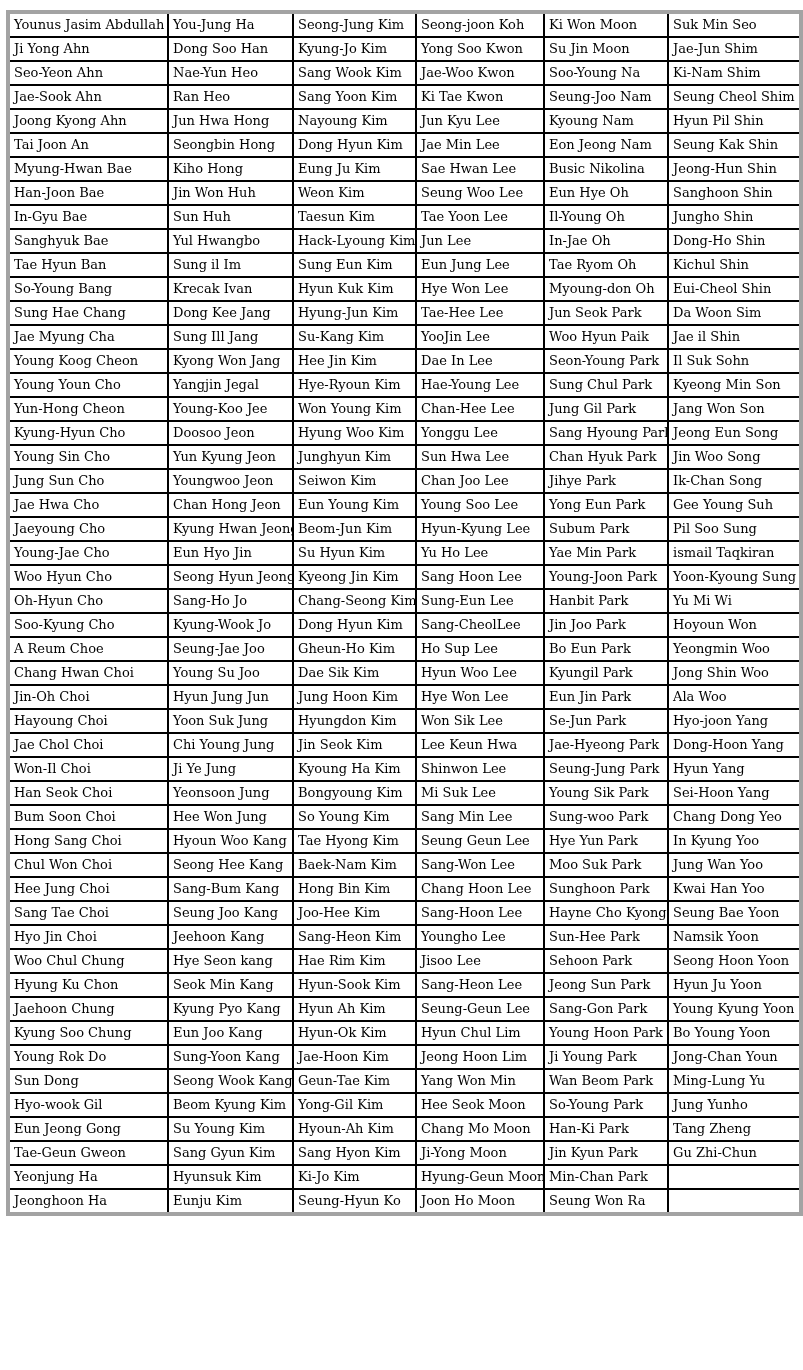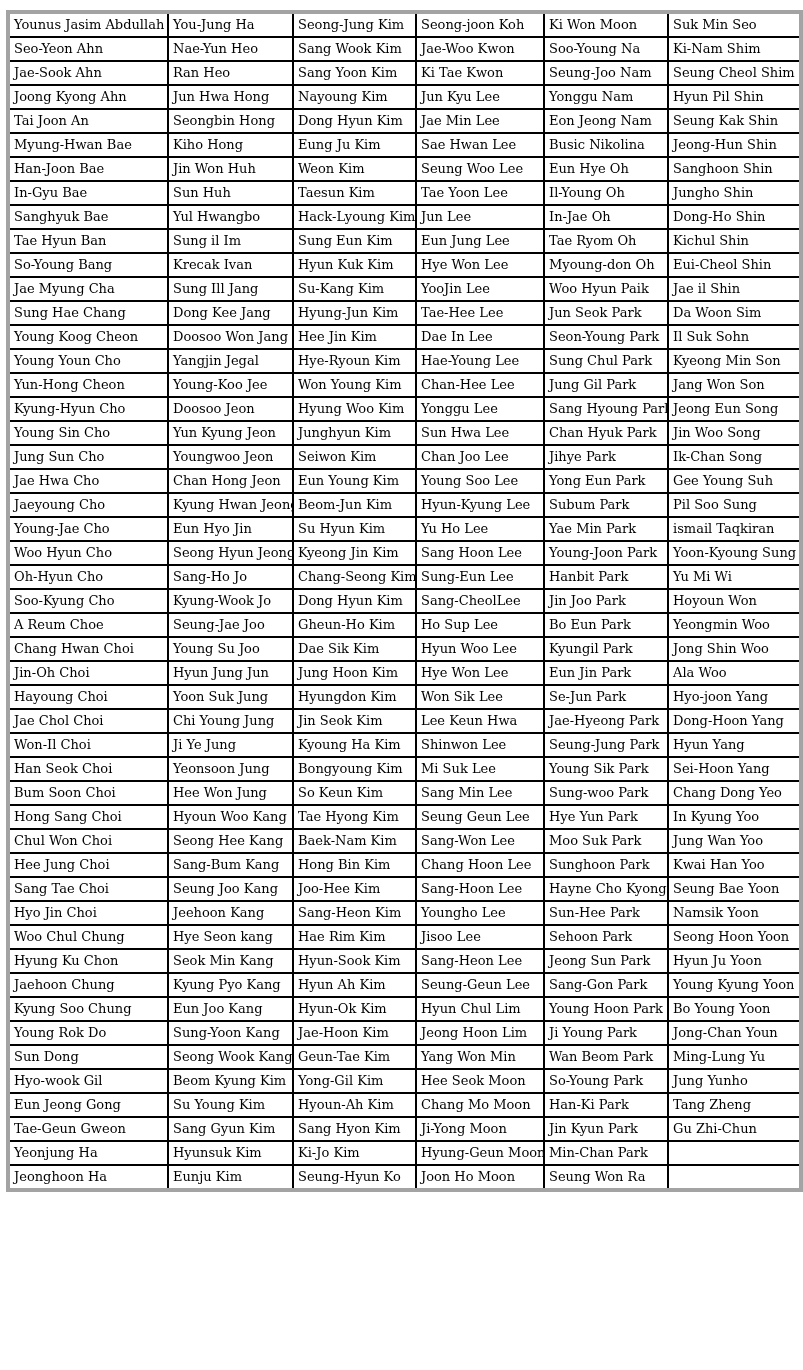--- a/index.html
+++ b/index.html
@@ -44,41 +44,49 @@
   <tbody>
       <tr>
         <td>Younus Jasim Abdullah</td>
         <td>You-Jung Ha</td>
         <td>Seong-Jung Kim</td>
         <td>Seong-joon Koh</td>
         <td>Ki Won Moon</td>
         <td>Suk Min Seo</td>
       </tr>
       <tr>
+        <td>Ji Yong Ahn</td>
+        <td>Dong Soo Han</td>
+        <td>Kyung-Jo Kim</td>
+        <td>Yong Soo Kwon</td>
+        <td>Su Jin Moon</td>
+        <td>Jae-Jun Shim</td>
+      </tr>
+      <tr>
         <td>Seo-Yeon Ahn</td>
         <td>Nae-Yun Heo</td>
         <td>Sang Wook Kim</td>
         <td>Jae-Woo Kwon</td>
         <td>Soo-Young Na</td>
         <td>Ki-Nam Shim</td>
       </tr>
       <tr>
         <td>Jae-Sook Ahn</td>
         <td>Ran Heo</td>
         <td>Sang Yoon Kim</td>
         <td>Ki Tae Kwon</td>
         <td>Seung-Joo Nam</td>
         <td>Seung Cheol Shim</td>
       </tr>
       <tr>
         <td>Joong Kyong Ahn</td>
         <td>Jun Hwa Hong</td>
         <td>Nayoung Kim</td>
         <td>Jun Kyu Lee</td>
-        <td>Yonggu Nam</td>
+        <td>Kyoung Nam</td>
         <td>Hyun Pil Shin</td>
       </tr>
       <tr>
         <td>Tai Joon An</td>
         <td>Seongbin Hong</td>
         <td>Dong Hyun Kim</td>
         <td>Jae Min Lee</td>
         <td>Eon Jeong Nam</td>
         <td>Seung Kak Shin</td>
       </tr>
@@ -124,38 +132,38 @@
       </tr>
       <tr>
         <td>So-Young Bang</td>
         <td>Krecak Ivan</td>
         <td>Hyun Kuk Kim</td>
         <td>Hye Won Lee</td>
         <td>Myoung-don Oh</td>
         <td>Eui-Cheol Shin</td>
       </tr>
       <tr>
+        <td>Sung Hae Chang</td>
+        <td>Dong Kee Jang</td>
+        <td>Hyung-Jun Kim</td>
+        <td>Tae-Hee Lee</td>
+        <td>Jun Seok Park</td>
+        <td>Da Woon Sim</td>
+      </tr>
+      <tr>
         <td>Jae Myung Cha</td>
         <td>Sung Ill Jang</td>
         <td>Su-Kang Kim</td>
         <td>YooJin Lee</td>
         <td>Woo Hyun Paik</td>
         <td>Jae il Shin</td>
       </tr>
       <tr>
-        <td>Sung Hae Chang</td>
-        <td>Dong Kee Jang</td>
-        <td>Hyung-Jun Kim</td>
-        <td>Tae-Hee Lee</td>
-        <td>Jun Seok Park</td>
-        <td>Da Woon Sim</td>
-      </tr>
-      <tr>
         <td>Young Koog Cheon</td>
-        <td>Doosoo Won Jang</td>
+        <td>Kyong Won Jang</td>
         <td>Hee Jin Kim</td>
         <td>Dae In Lee</td>
         <td>Seon-Young Park</td>
         <td>Il Suk Sohn</td>
       </tr>
       <tr>
         <td>Young Youn Cho</td>
         <td>Yangjin Jegal</td>
         <td>Hye-Ryoun Kim</td>
         <td>Hae-Young Lee</td>
@@ -294,21 +302,21 @@
         <td>Han Seok Choi</td>
         <td>Yeonsoon Jung</td>
         <td>Bongyoung Kim</td>
         <td>Mi Suk Lee</td>
         <td>Young Sik Park</td>
         <td>Sei-Hoon Yang</td>
       </tr>
       <tr>
         <td>Bum Soon Choi</td>
         <td>Hee Won Jung</td>
-        <td>So Keun Kim</td>
+        <td>So Young Kim</td>
         <td>Sang Min Lee</td>
         <td>Sung-woo Park</td>
         <td>Chang Dong Yeo</td>
       </tr>
       <tr>
         <td>Hong Sang Choi</td>
         <td>Hyoun Woo Kang</td>
         <td>Tae Hyong Kim</td>
         <td>Seung Geun Lee</td>
         <td>Hye Yun Park</td>

